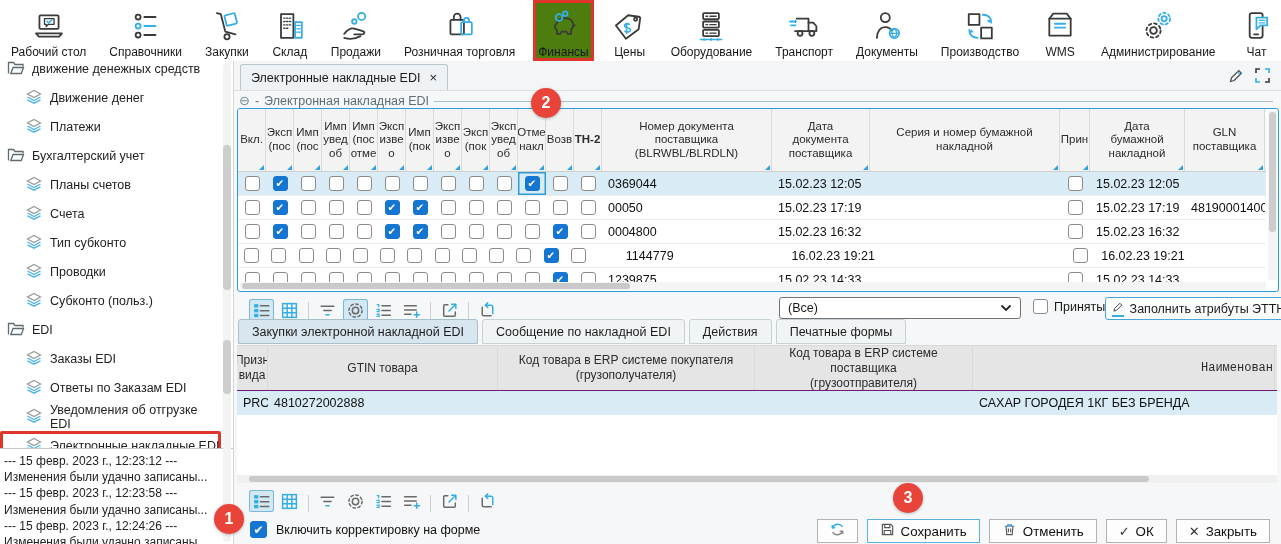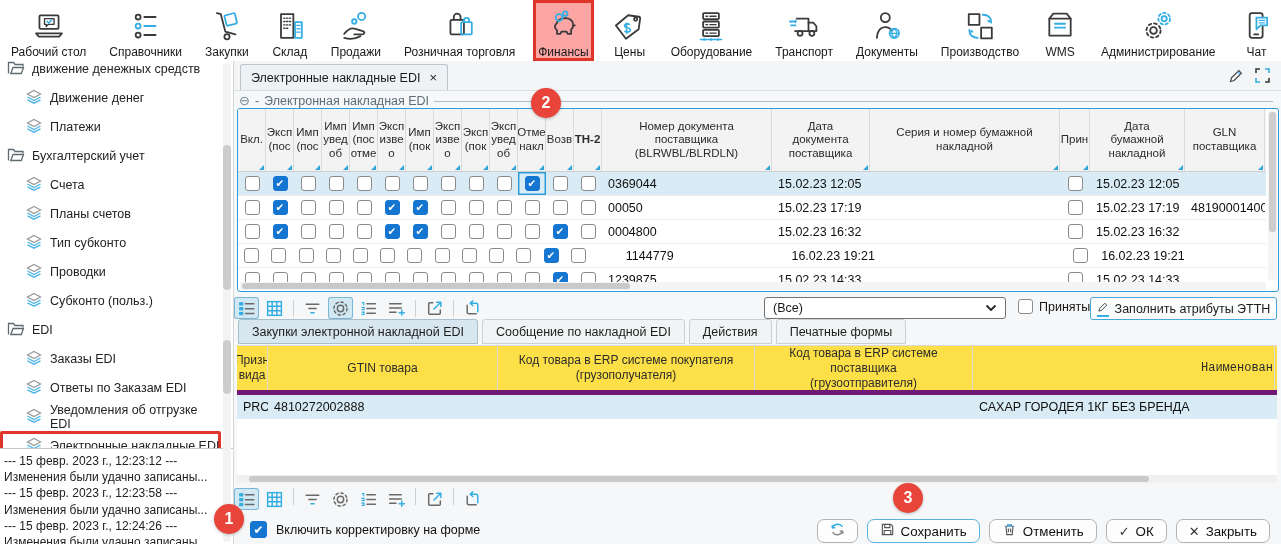--- a/index.html
+++ b/index.html
@@ -5,21 +5,21 @@
   html,body{margin:0;padding:0;background:#e9e9e9;}
   .app{position:relative;width:1281px;height:544px;background:#fff;overflow:hidden;
        font-family:"Liberation Sans","DejaVu Sans",sans-serif;font-size:12.5px;color:#1a1a1a;}
 
   
   .topbar{position:absolute;left:0;top:0;width:1281px;height:61px;background:#fff;
           border-bottom:1px solid #e2e2e2;display:flex;align-items:flex-end;
           padding:0 0 0 6px;gap:13px;overflow:hidden;white-space:nowrap;}
   .nav-item{display:flex;flex-direction:column;align-items:center;justify-content:flex-end;
             height:58px;padding:2px 5px 1px;flex:0 0 auto;cursor:default;}
-  .nav-item.selected{background:#fca5a5;box-shadow:inset 0 0 0 3px #e0352b;}
+  .nav-item.selected{background:#4d7c0f;box-shadow:inset 0 0 0 3px #e0352b;}
   .nav-ic{height:38px;display:flex;align-items:center;}
   .nav-ic svg{width:36px;height:36px;}
   .nav-lb{font-size:12px;color:#191919;line-height:15px;}
 
   
   .sidebar{position:absolute;left:0;top:61px;width:233px;bottom:0;background:#fff;
            border-right:1px solid #d6d6d6;overflow:hidden;}
   .tree{position:absolute;left:0;top:-7px;right:12px;height:394px;overflow:hidden;}
   .tree-item{height:29px;display:flex;align-items:center;gap:7px;padding-left:7px;color:#222;}
   .tree-item.leaf{padding-left:25px;}
@@ -67,21 +67,21 @@
   .cb.checked{background:#1576d1;border-color:#1576d1;}
   .cb.checked::after{content:'✔';color:#fff;font-size:10.5px;line-height:1;}
   .tc{box-sizing:border-box;padding:0 6px;font-size:12.5px;color:#101010;overflow:hidden;
       white-space:nowrap;height:100%;display:flex;align-items:center;}
   .vscroll{position:absolute;right:1px;top:2px;bottom:11px;width:9px;background:#f4f4f4;}
   .vscroll .thumb{position:absolute;top:1px;left:1px;width:7px;height:120px;background:#cdcdcd;border-radius:3px;}
   .hscroll{position:absolute;left:2px;bottom:1px;height:8px;right:12px;background:#f4f4f4;}
   .hscroll .thumb{position:absolute;top:1px;left:2px;width:388px;height:6px;background:#c9c9c9;border-radius:3px;}
 
   
-  .toolbar{position:absolute;left:0;height:24px;display:flex;align-items:flex-start;gap:3px;}
+  .toolbar{position:absolute;left:15px;height:24px;display:flex;align-items:flex-end;gap:3px;}
   .tbtn{width:25px;height:22px;display:flex;align-items:center;justify-content:center;border-radius:3px;cursor:pointer;}
   .tbtn svg{width:19px;height:19px;}
   .tbtn.pressed{background:#d2e9f4;box-shadow:inset 0 0 0 1px #7ab7d6;}
   .tsep{width:1px;height:17px;background:#cfcfcf;margin:0 3px;}
 
   .combo{position:absolute;left:530px;top:0;width:242px;height:22px;box-sizing:border-box;
          border:1px solid #727272;border-radius:3px;background:#fff;display:flex;
          align-items:center;padding:0 8px;cursor:pointer;}
   .combo .cval{flex:1;}
   .accepted{position:absolute;left:784px;top:2px;display:flex;align-items:center;gap:6px;}
@@ -92,39 +92,39 @@
 
   
   .tabs2{position:absolute;left:4px;top:258px;height:25px;display:flex;gap:4px;}
   .t2{padding:0 13px;display:flex;align-items:center;background:#f1f4f5;
       border:1px solid #c7d0d5;border-radius:3px 3px 0 0;color:#1d1d1d;cursor:pointer;}
   .t2.active{background:#d8e7ef;border-color:#a7c0cb;}
 
   
   .grid2{position:absolute;left:3px;top:284px;width:1040px;height:129px;background:#fff;
          border-top:1px solid #d8d8d8;border-bottom:1px solid #e3e3e3;overflow:hidden;}
-  .g2-head{display:flex;height:44px;background:#fde047;border-bottom:5px solid #701a75;}
+  .g2-head{display:flex;height:44px;background:#e5e5e5;border-bottom:1px solid #701a75;}
   .hc2{box-sizing:border-box;border-right:1px solid #dadada;display:flex;align-items:center;
        justify-content:center;text-align:center;font-size:12px;line-height:1.25;color:#2b2b2b;
        white-space:pre-line;overflow:hidden;}
   .hc2.right{justify-content:flex-end;text-align:right;padding-right:1px;}
   .g2r{display:flex;height:24px;background:#d9ecf5;align-items:center;}
   .hscroll2{position:absolute;left:3px;top:414px;width:1040px;height:8px;background:#f0f0f0;}
   .hscroll2 .thumb{position:absolute;top:1px;left:12px;width:900px;height:6px;background:#c9c9c9;border-radius:3px;}
   #toolbar1{top:236px;right:4px;}
   #toolbar2{top:427px;right:4px;}
 
   
   .footer{position:absolute;left:0;right:0;top:452px;bottom:0;}
   .footer-cb{position:absolute;left:16px;top:8px;width:17px;height:17px;}
   .footer-cb .cb{width:17px;height:17px;border-radius:3px;}
   .footer-cb .cb.checked::after{font-size:12px;}
   .footer-lb{position:absolute;left:42px;top:10px;color:#111;}
   .footer-buttons{position:absolute;right:11px;top:6px;display:flex;gap:9px;}
-  .fbtn{height:24px;box-sizing:border-box;border:1px solid #b3b3b3;border-radius:7px;
+  .fbtn{height:24px;box-sizing:border-box;border:1px solid #b3b3b3;border-radius:0;
         background:#fdfdfd;display:flex;align-items:center;justify-content:center;gap:6px;
         padding:0 12px;color:#111;cursor:pointer;}
   .fbtn.accent{border-color:#5ab2de;}
   .fbtn svg{width:15px;height:15px;}
   .glyph{font-size:13px;color:#333;}
 
   
   .badge{position:absolute;width:30px;height:30px;border-radius:50%;background:#e8443a;
          color:#fff;font-size:16px;font-weight:bold;display:flex;align-items:center;
          justify-content:center;z-index:60;box-shadow:0 1px 3px rgba(0,0,0,.25);}
@@ -343,29 +343,29 @@
               <path d="M3.8 13.5l2.2-6h10.5l-2.2 6z" stroke="#5f6b70"></path>
             </svg></span>
           <span>Бухгалтерский учет</span>
         </div>
         <div class="tree-item leaf">
           <span><svg width="18" height="15" viewBox="0 0 18 15" fill="none" stroke-width="1.3">
               <path d="M9 1.5L15.5 5 9 8.5 2.5 5z" stroke="#9a9a9a"></path>
               <path d="M2.5 8L9 11.5 15.5 8" stroke="#4ab5e6"></path>
               <path d="M2.5 10.8L9 14.2l6.5-3.4" stroke="#4ab5e6"></path>
             </svg></span>
+          <span>Планы счетов</span>
+        </div>
+        <div class="tree-item leaf">
+          <span><svg width="18" height="15" viewBox="0 0 18 15" fill="none" stroke-width="1.3">
+              <path d="M9 1.5L15.5 5 9 8.5 2.5 5z" stroke="#9a9a9a"></path>
+              <path d="M2.5 8L9 11.5 15.5 8" stroke="#4ab5e6"></path>
+              <path d="M2.5 10.8L9 14.2l6.5-3.4" stroke="#4ab5e6"></path>
+            </svg></span>
           <span>Счета</span>
-        </div>
-        <div class="tree-item leaf">
-          <span><svg width="18" height="15" viewBox="0 0 18 15" fill="none" stroke-width="1.3">
-              <path d="M9 1.5L15.5 5 9 8.5 2.5 5z" stroke="#9a9a9a"></path>
-              <path d="M2.5 8L9 11.5 15.5 8" stroke="#4ab5e6"></path>
-              <path d="M2.5 10.8L9 14.2l6.5-3.4" stroke="#4ab5e6"></path>
-            </svg></span>
-          <span>Планы счетов</span>
         </div>
         <div class="tree-item leaf">
           <span><svg width="18" height="15" viewBox="0 0 18 15" fill="none" stroke-width="1.3">
               <path d="M9 1.5L15.5 5 9 8.5 2.5 5z" stroke="#9a9a9a"></path>
               <path d="M2.5 8L9 11.5 15.5 8" stroke="#4ab5e6"></path>
               <path d="M2.5 10.8L9 14.2l6.5-3.4" stroke="#4ab5e6"></path>
             </svg></span>
           <span>Тип субконто</span>
         </div>
         <div class="tree-item leaf">

